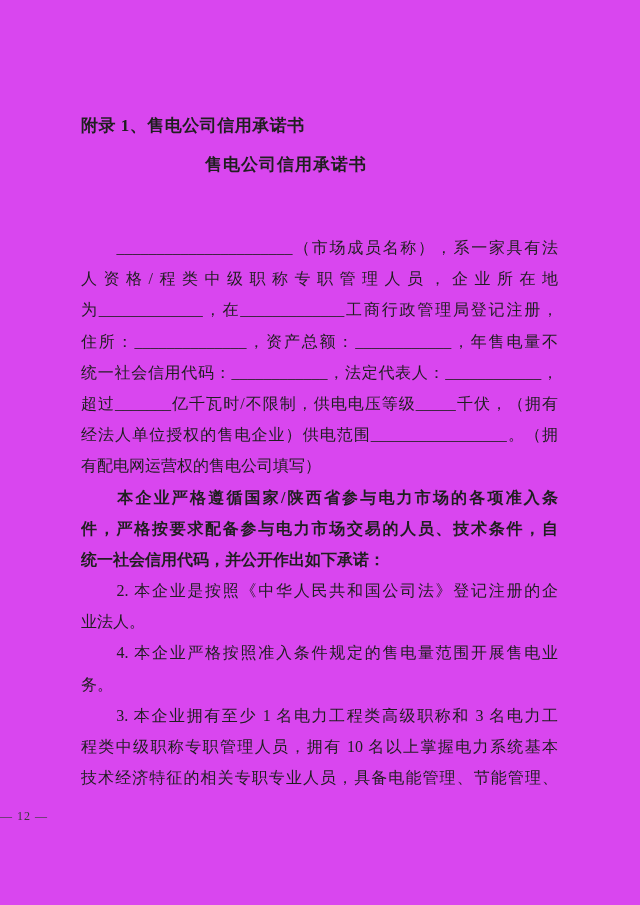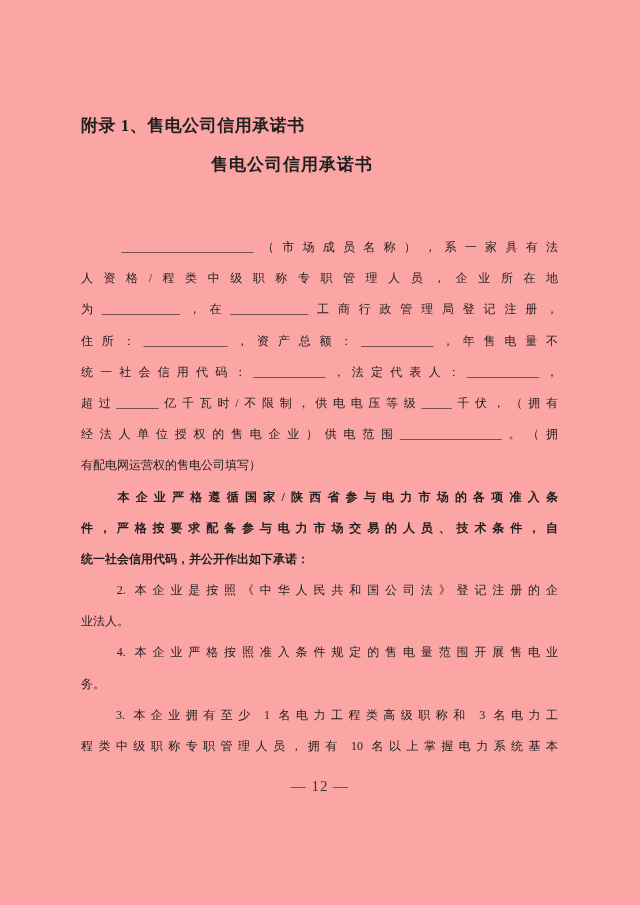--- a/index.html
+++ b/index.html
@@ -1,62 +1,61 @@
 <!DOCTYPE html>
 <html><head>
 <meta charset="utf-8">
 <style>
   html, body { margin: 0; padding: 0; }
   body { background: #ffffff; }
   .page {
     position: relative;
     width: 640px;
     height: 905px;
-    background: #fca5a5;
+    background: #d946ef;
     overflow: hidden;
     font-family: "Liberation Serif", "DejaVu Serif", serif;
     color: #1f1f1f;
   }
   .heading-appendix {
     margin: 116px 0 0 81px;
     font-size: 17px;
     line-height: 20px;
     font-weight: 700;
     letter-spacing: 0.5px;
   }
   .heading-title {
     margin-top: 19px;
     width: 572px;
     text-align: center;
     font-size: 17px;
     line-height: 20px;
     font-weight: 700;
     letter-spacing: 1px;
-    padding-left: 6px;
   }
   .doc-body {
     margin: 57px 0 0 81px;
     width: 477px;
-    font-size: 12px;
+    font-size: 16px;
   }
   .para { margin: 0; }
   .para.bold { font-weight: 700; }
   .line {
     height: 31.2px;
     line-height: 31.2px;
     text-align: justify;
     text-align-last: justify;
     overflow: hidden;
   }
   .line-last { text-align-last: left; }
   .footer {
     margin-top: 16px;
     width: 640px;
-    text-align: center;
-    font-size: 15px;
+    text-align: left;
+    font-size: 12px;
     color: #3a3a3a;
     letter-spacing: 1px;
   }
 </style>
 </head>
 <body>
 
 <div class="page">
 
   <div class="heading-appendix">附录 1、售电公司信用承诺书</div>
@@ -83,20 +82,21 @@
         <div class="line">　　2. 本企业是按照《中华人民共和国公司法》登记注册的企</div>
         <div class="line line-last">业法人。</div>
       </div>
     <div class="para">
         <div class="line">　　4. 本企业严格按照准入条件规定的售电量范围开展售电业</div>
         <div class="line line-last">务。</div>
       </div>
     <div class="para continues">
         <div class="line">　　3. 本企业拥有至少 1 名电力工程类高级职称和 3 名电力工</div>
         <div class="line">程类中级职称专职管理人员，拥有 10 名以上掌握电力系统基本</div>
+        <div class="line">技术经济特征的相关专职专业人员，具备电能管理、节能管理、</div>
       </div>
   </div>
 
   <div class="footer">
     <span>— 12 —</span>
   </div>
 
 </div>
 
 </body></html>

